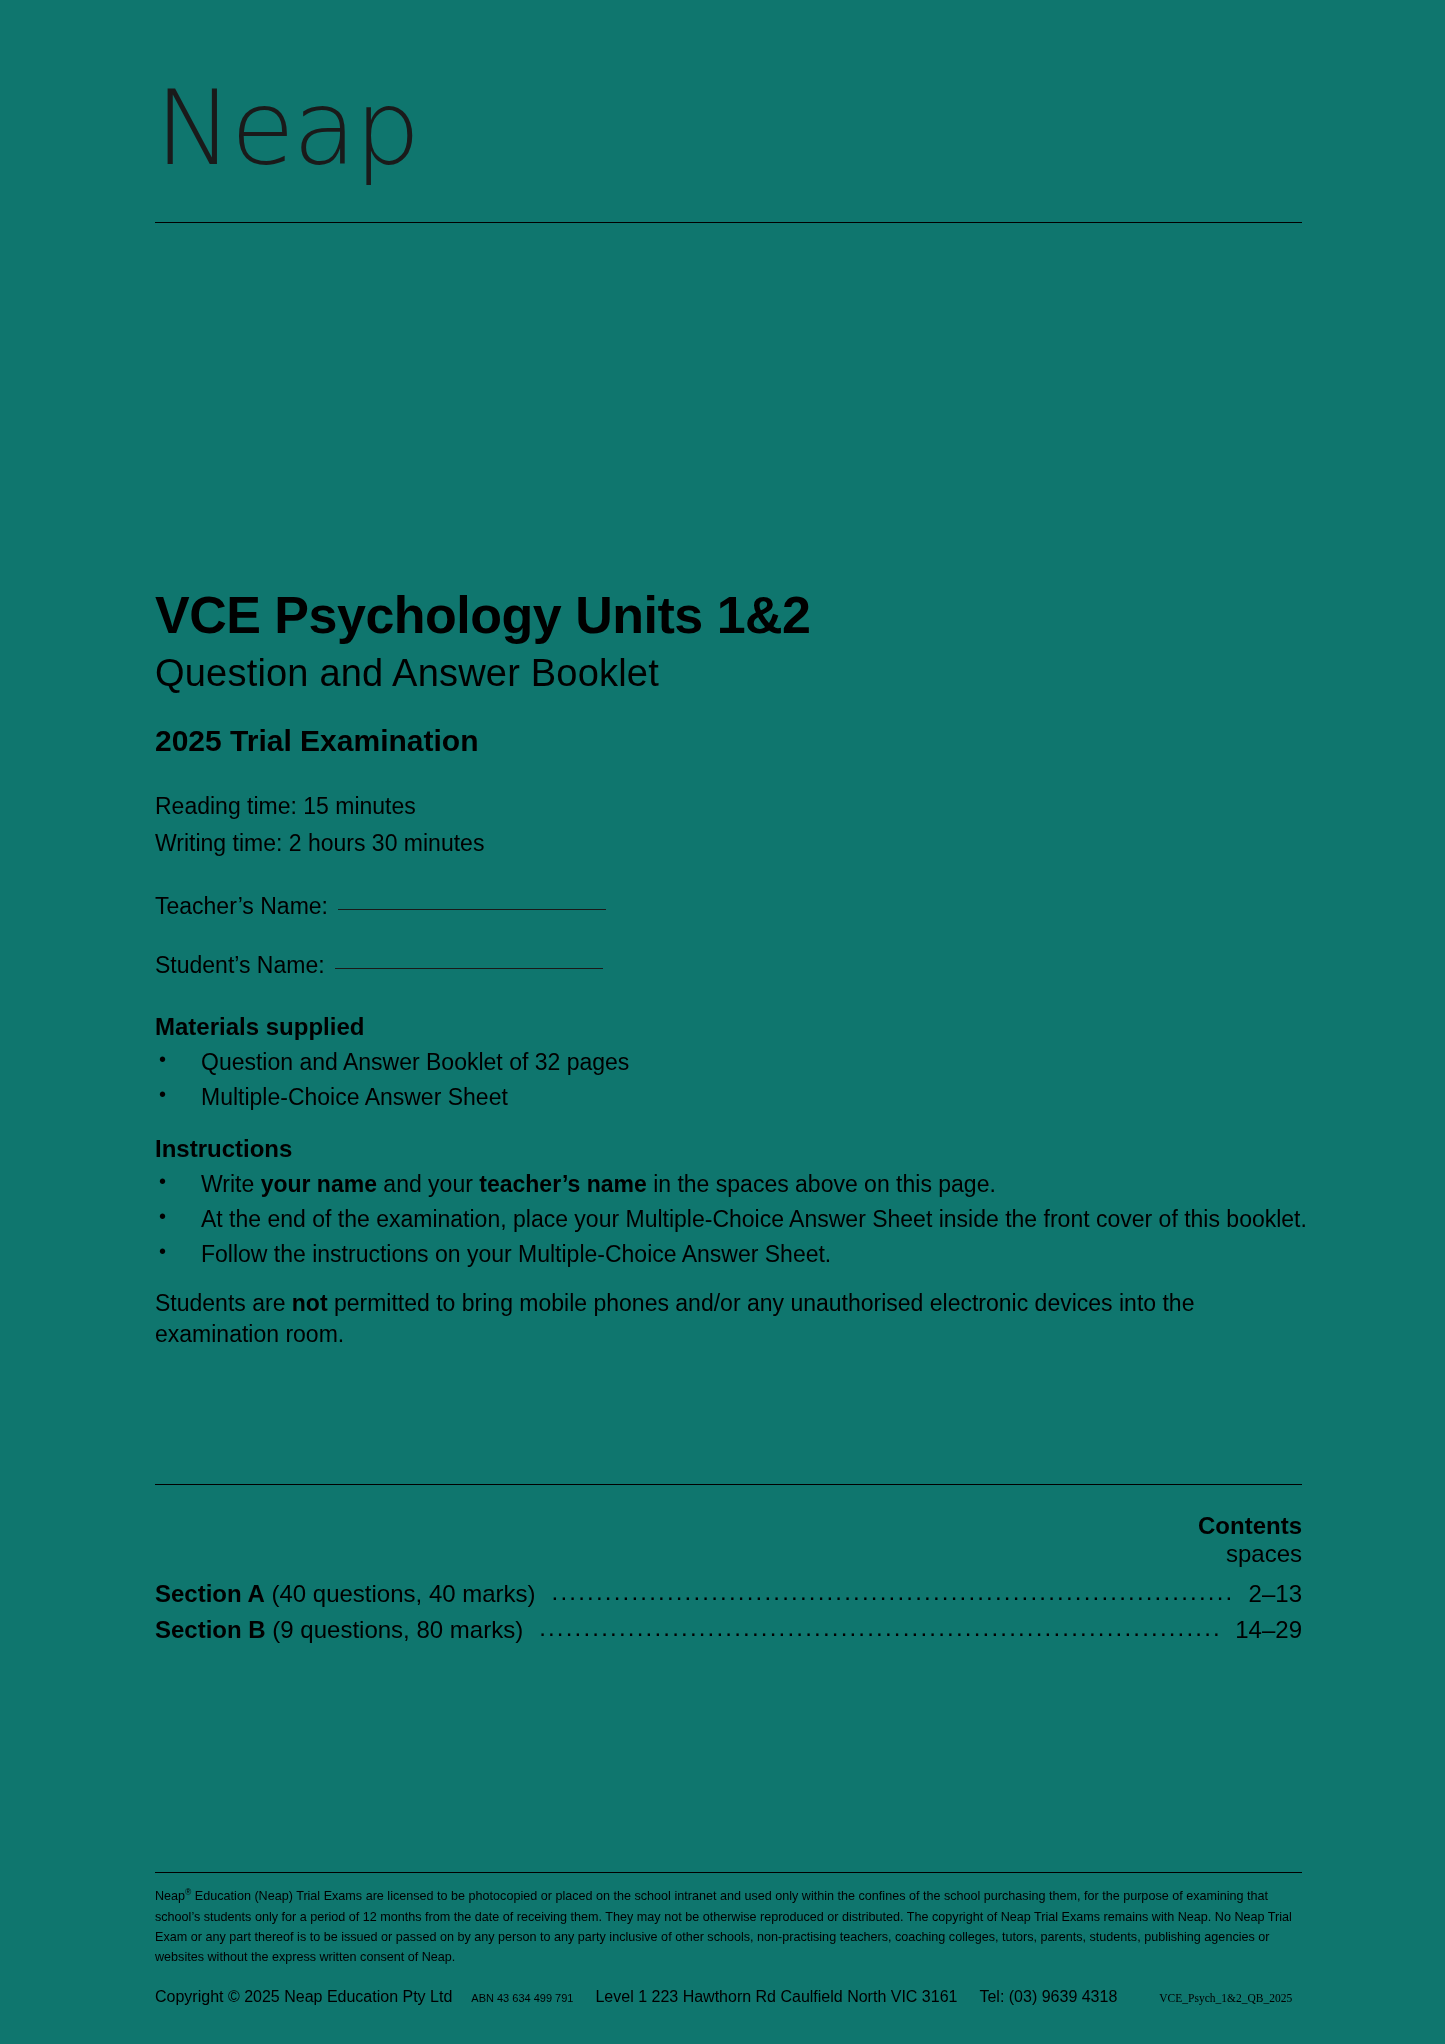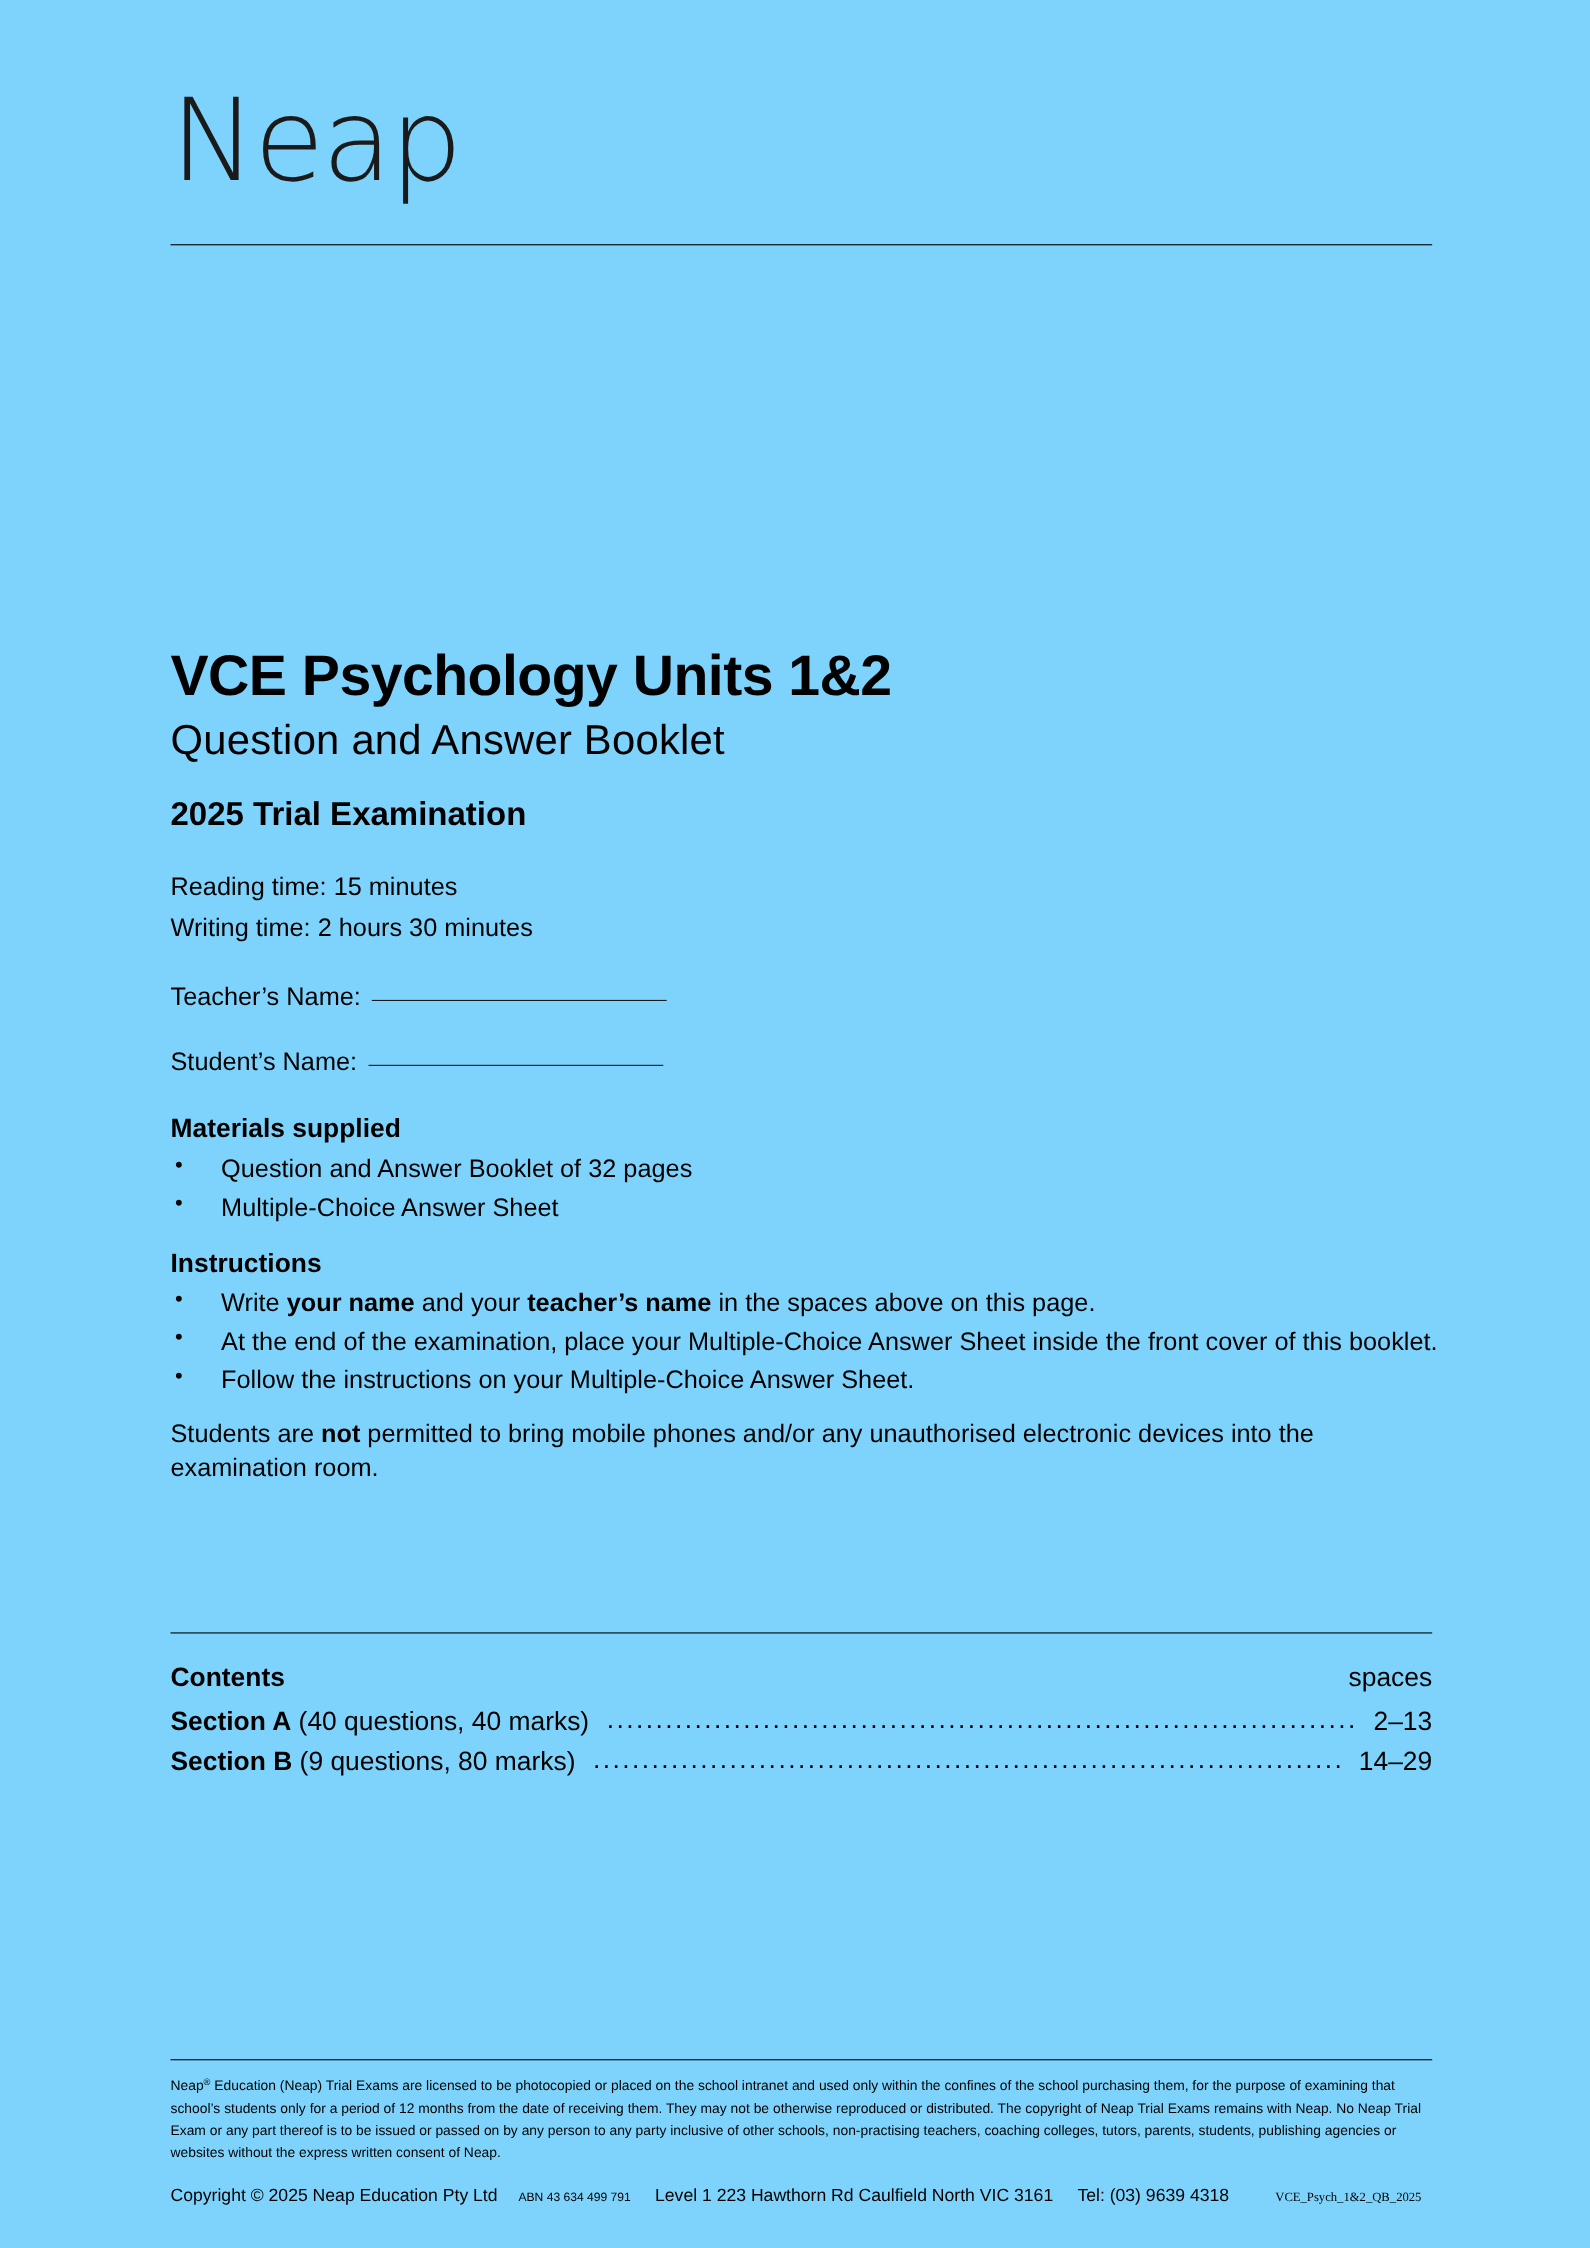--- a/index.html
+++ b/index.html
@@ -12,21 +12,21 @@
     height: 2044px;
     position: relative;
     font-family: "Liberation Sans", sans-serif;
     color: #000000;
     overflow: hidden;
   }
 
   .page {
     position: absolute;
     inset: 0;
-    background: #7dd3fc;
+    background: #0f766e;
   }
 
   
   .masthead {
     position: absolute;
     left: 155px;
     top: 75px;
     width: 1140px;
   }
   .brand-logo {
@@ -153,20 +153,21 @@
     left: 155px;
     top: 1512px;
     width: 1147px;
   }
   .contents-head {
     display: flex;
     justify-content: space-between;
     align-items: flex-end;
     font-size: 24px;
     margin-bottom: 8px;
+    flex-direction: column;
   }
   .contents-head .ctitle {
     font-family: "Liberation Sans Narrow", "Liberation Sans", sans-serif;
     font-weight: bold;
   }
   .contents-head .cpages { font-weight: normal; }
 
   .toc-row {
     display: flex;
     align-items: baseline;

